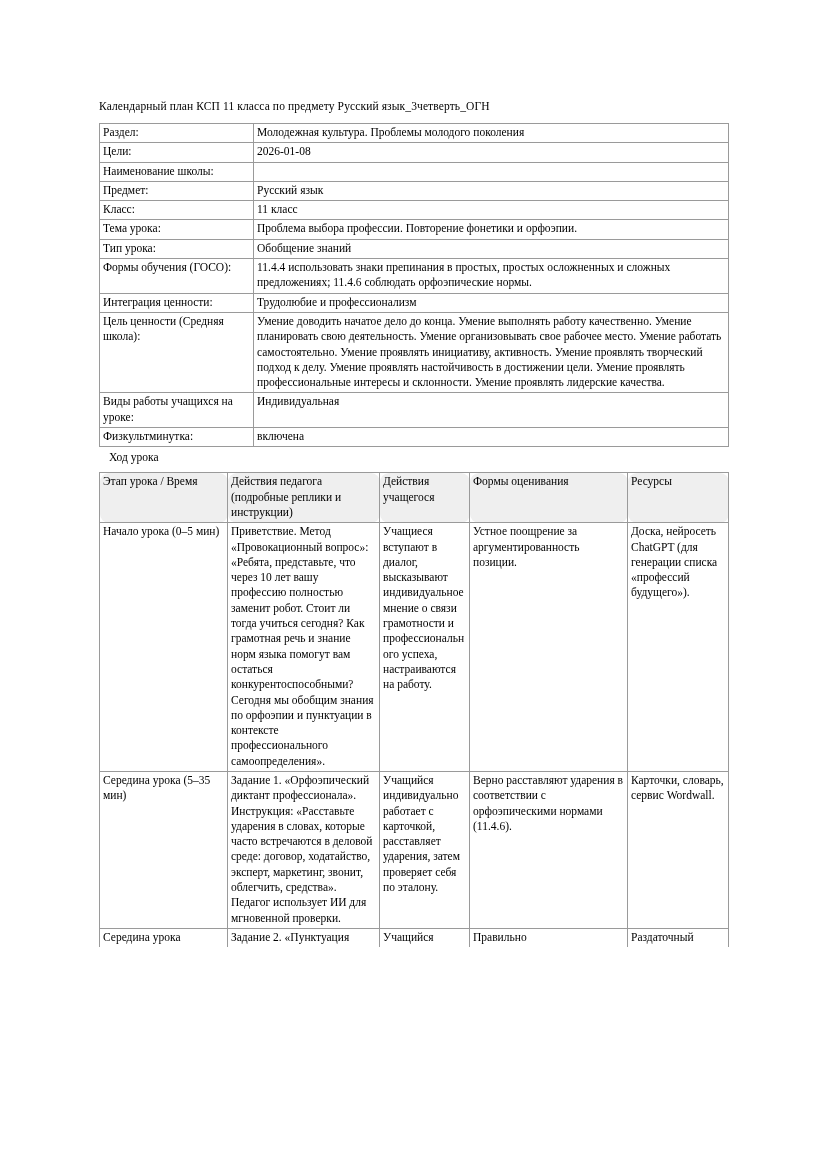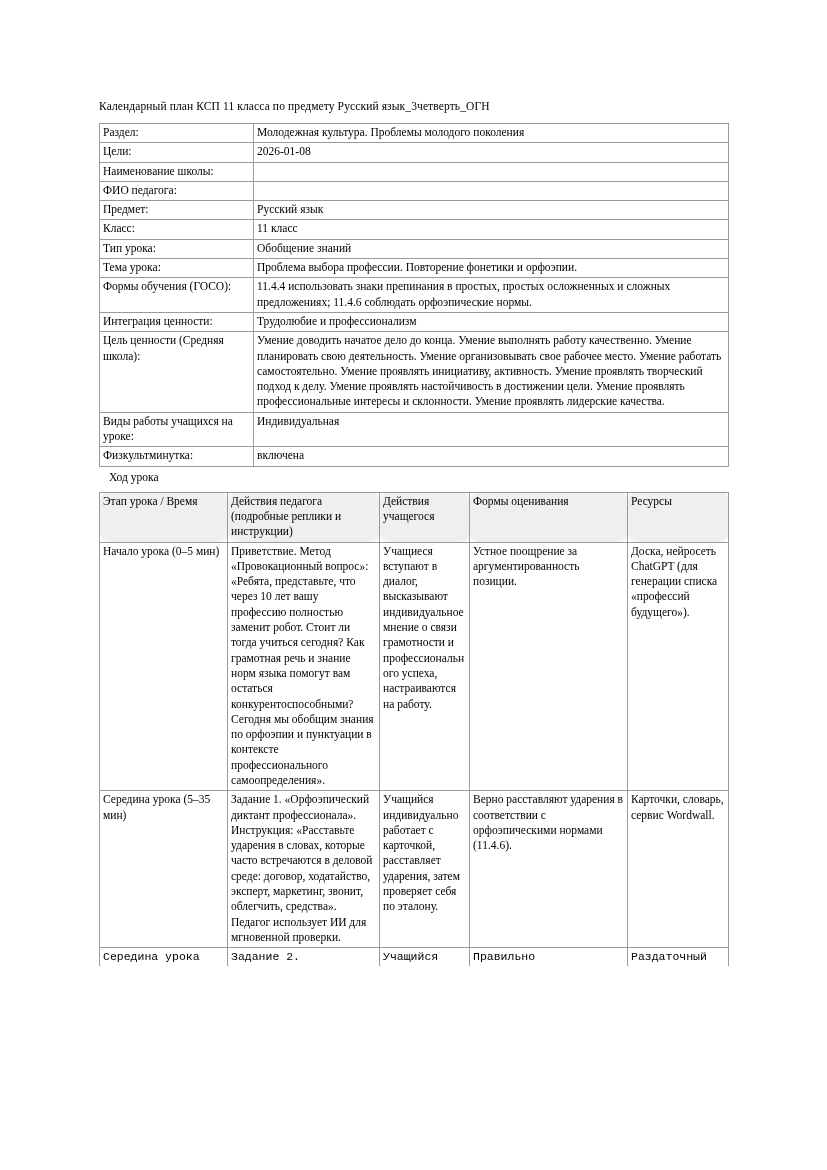--- a/index.html
+++ b/index.html
@@ -81,21 +81,20 @@
     background: #ffffff;
   }
   .cell-clip {
     display: block;
   }
   
   .row-truncated td {
     height: 15px;
     overflow: hidden;
     border-bottom: none;
-    font-family: Liberation Mono, monospace;
   }
   .row-truncated .cell-clip {
     height: 15px;
     overflow: hidden;
   }
 </style>
 </head>
 <body>
 
 <div class="page">
@@ -115,38 +114,34 @@
         </tr>
         <tr>
           <td>Цели:</td>
           <td>2026-01-08</td>
         </tr>
         <tr>
           <td>Наименование школы:</td>
           <td></td>
         </tr>
         <tr>
-          <td>ФИО педагога:</td>
-          <td></td>
-        </tr>
-        <tr>
           <td>Предмет:</td>
           <td>Русский язык</td>
         </tr>
         <tr>
           <td>Класс:</td>
           <td>11 класс</td>
         </tr>
         <tr>
+          <td>Тема урока:</td>
+          <td>Проблема выбора профессии. Повторение фонетики и орфоэпии.</td>
+        </tr>
+        <tr>
           <td>Тип урока:</td>
           <td>Обобщение знаний</td>
-        </tr>
-        <tr>
-          <td>Тема урока:</td>
-          <td>Проблема выбора профессии. Повторение фонетики и орфоэпии.</td>
         </tr>
         <tr>
           <td>Формы обучения (ГОСО):</td>
           <td>11.4.4 использовать знаки препинания в простых, простых осложненных и сложных предложениях; 11.4.6 соблюдать орфоэпические нормы.</td>
         </tr>
         <tr>
           <td>Интеграция ценности:</td>
           <td>Трудолюбие и профессионализм</td>
         </tr>
         <tr>

